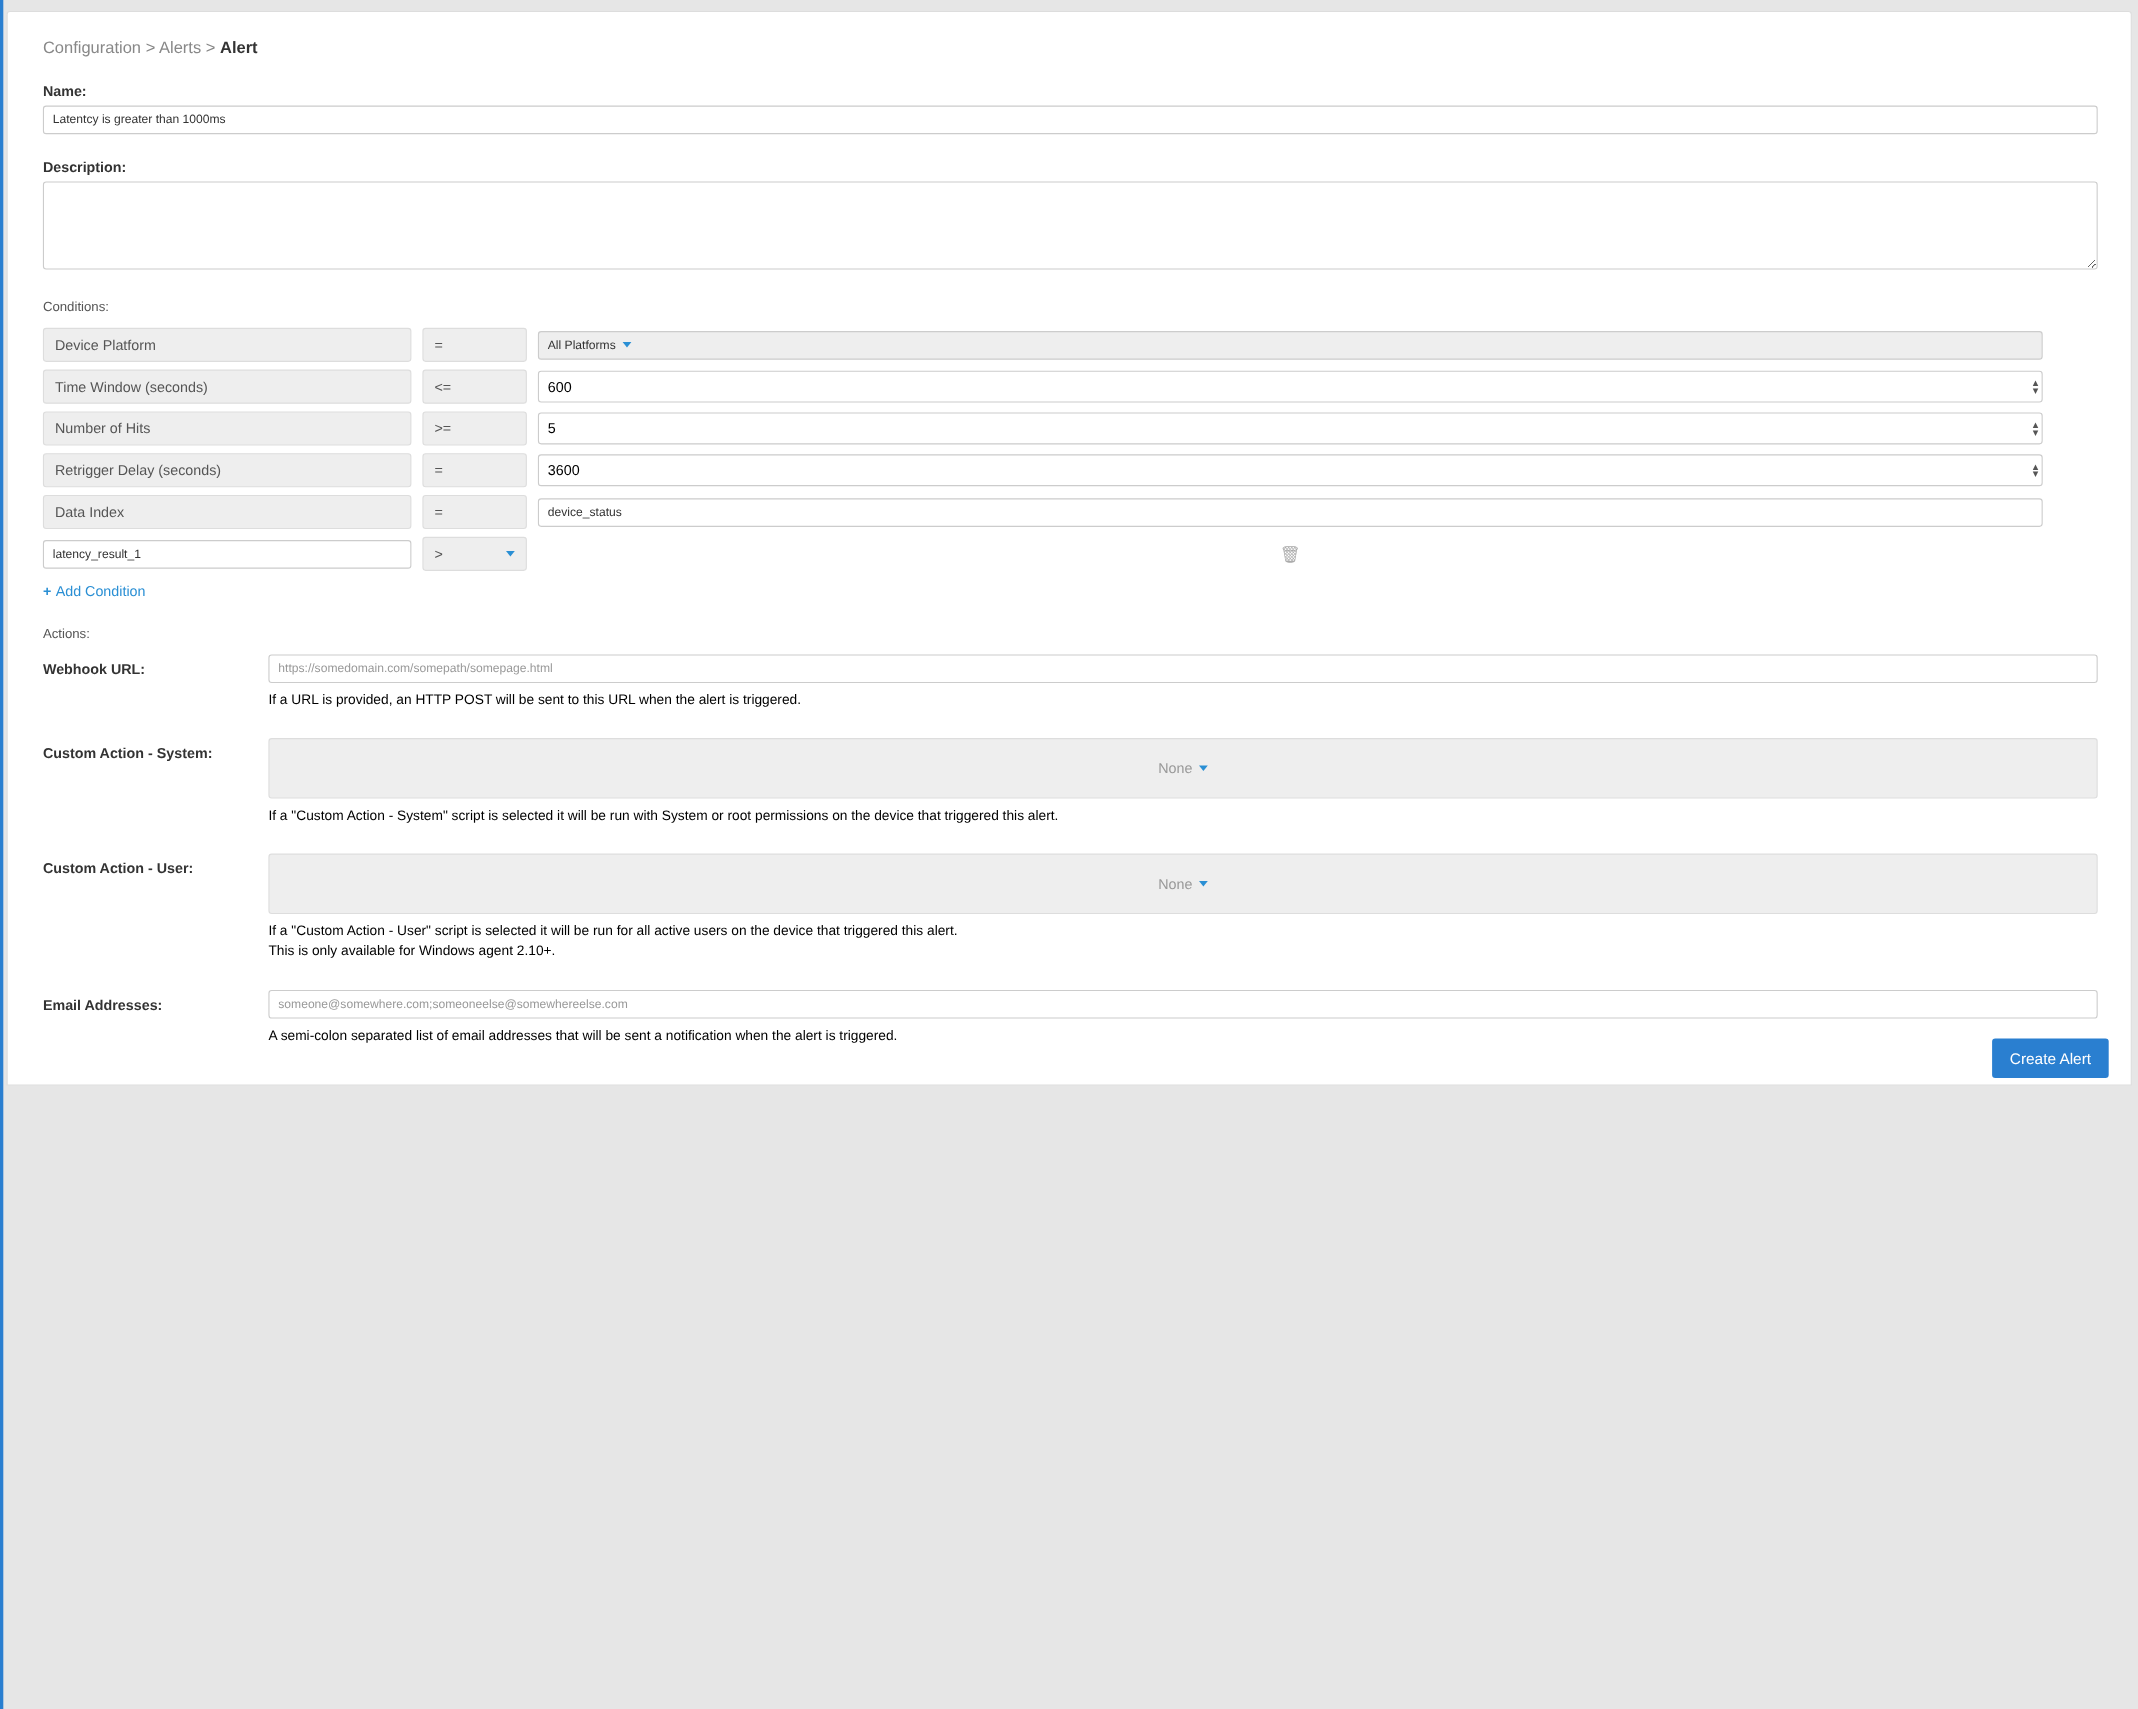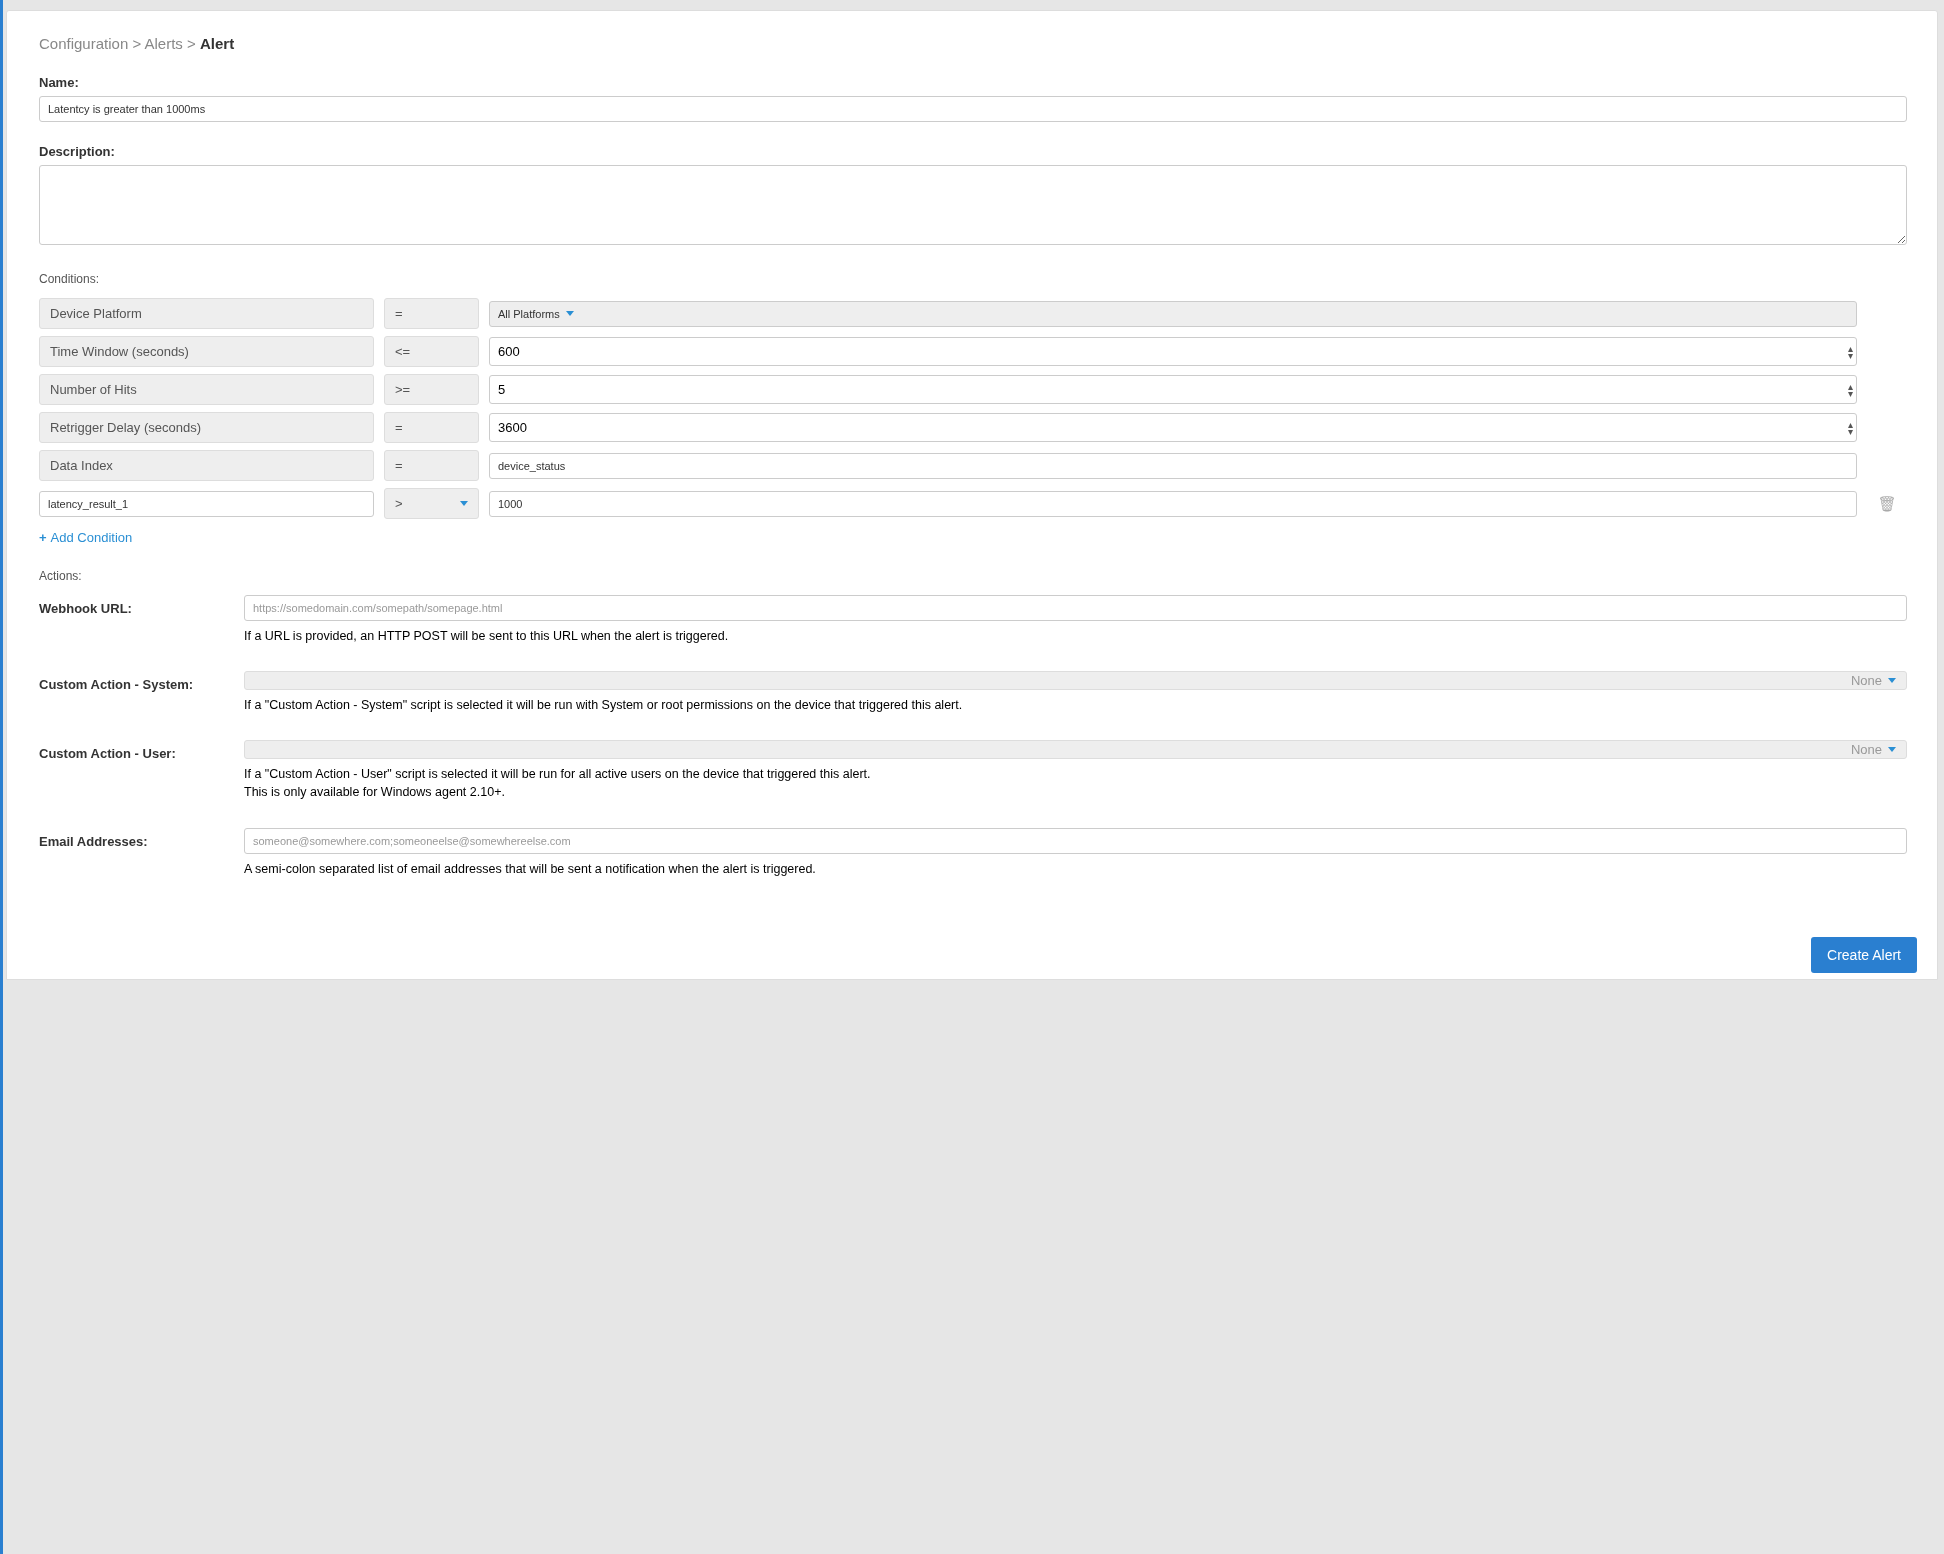--- a/index.html
+++ b/index.html
@@ -125,21 +125,21 @@
     margin-top:4px;
   }
   .add-link .plus { font-weight:700; }
 
   
   .action-row { display:grid; grid-template-columns: 195px 1fr; gap:10px; margin-bottom:26px; }
   .action-row .field-label { margin-top:6px; }
   .help { color:#000000; font-size:12.5px; margin-top:6px; line-height:1.45; }
   .select-disabled {
     background:#eee; color:#999; border:1px solid #ddd; border-radius:3px;
-    padding:1px 10px; display:flex; justify-content:flex-end; align-items:center;
+    padding:19px 10px; display:flex; justify-content:center; align-items:center;
     cursor:pointer;
   }
   .placeholder { color:#999; }
 
   .create-btn {
     position:absolute; right:20px; bottom:6px;
     background:#2a7fd0; color:#fff; border:none; border-radius:3px;
     padding:10px 16px; font-size:14px; cursor:pointer;
   }
 
@@ -231,21 +231,20 @@
     <div></div>
   </div>
 
   
   <div class="cond-row">
     <input class="text-input" type="text" value="latency_result_1" style="">
     <div class="op-select">
       <span>&gt;</span>
       <span class="caret"></span>
     </div>
-    <input class="text-input" type="text" value="1000" style="">
     <div class="trash">
       <span>🗑</span>
     </div>
   </div>
 
   <div class="add-link">
     <span class="plus">+</span>
     <span>Add Condition</span>
   </div>
 

